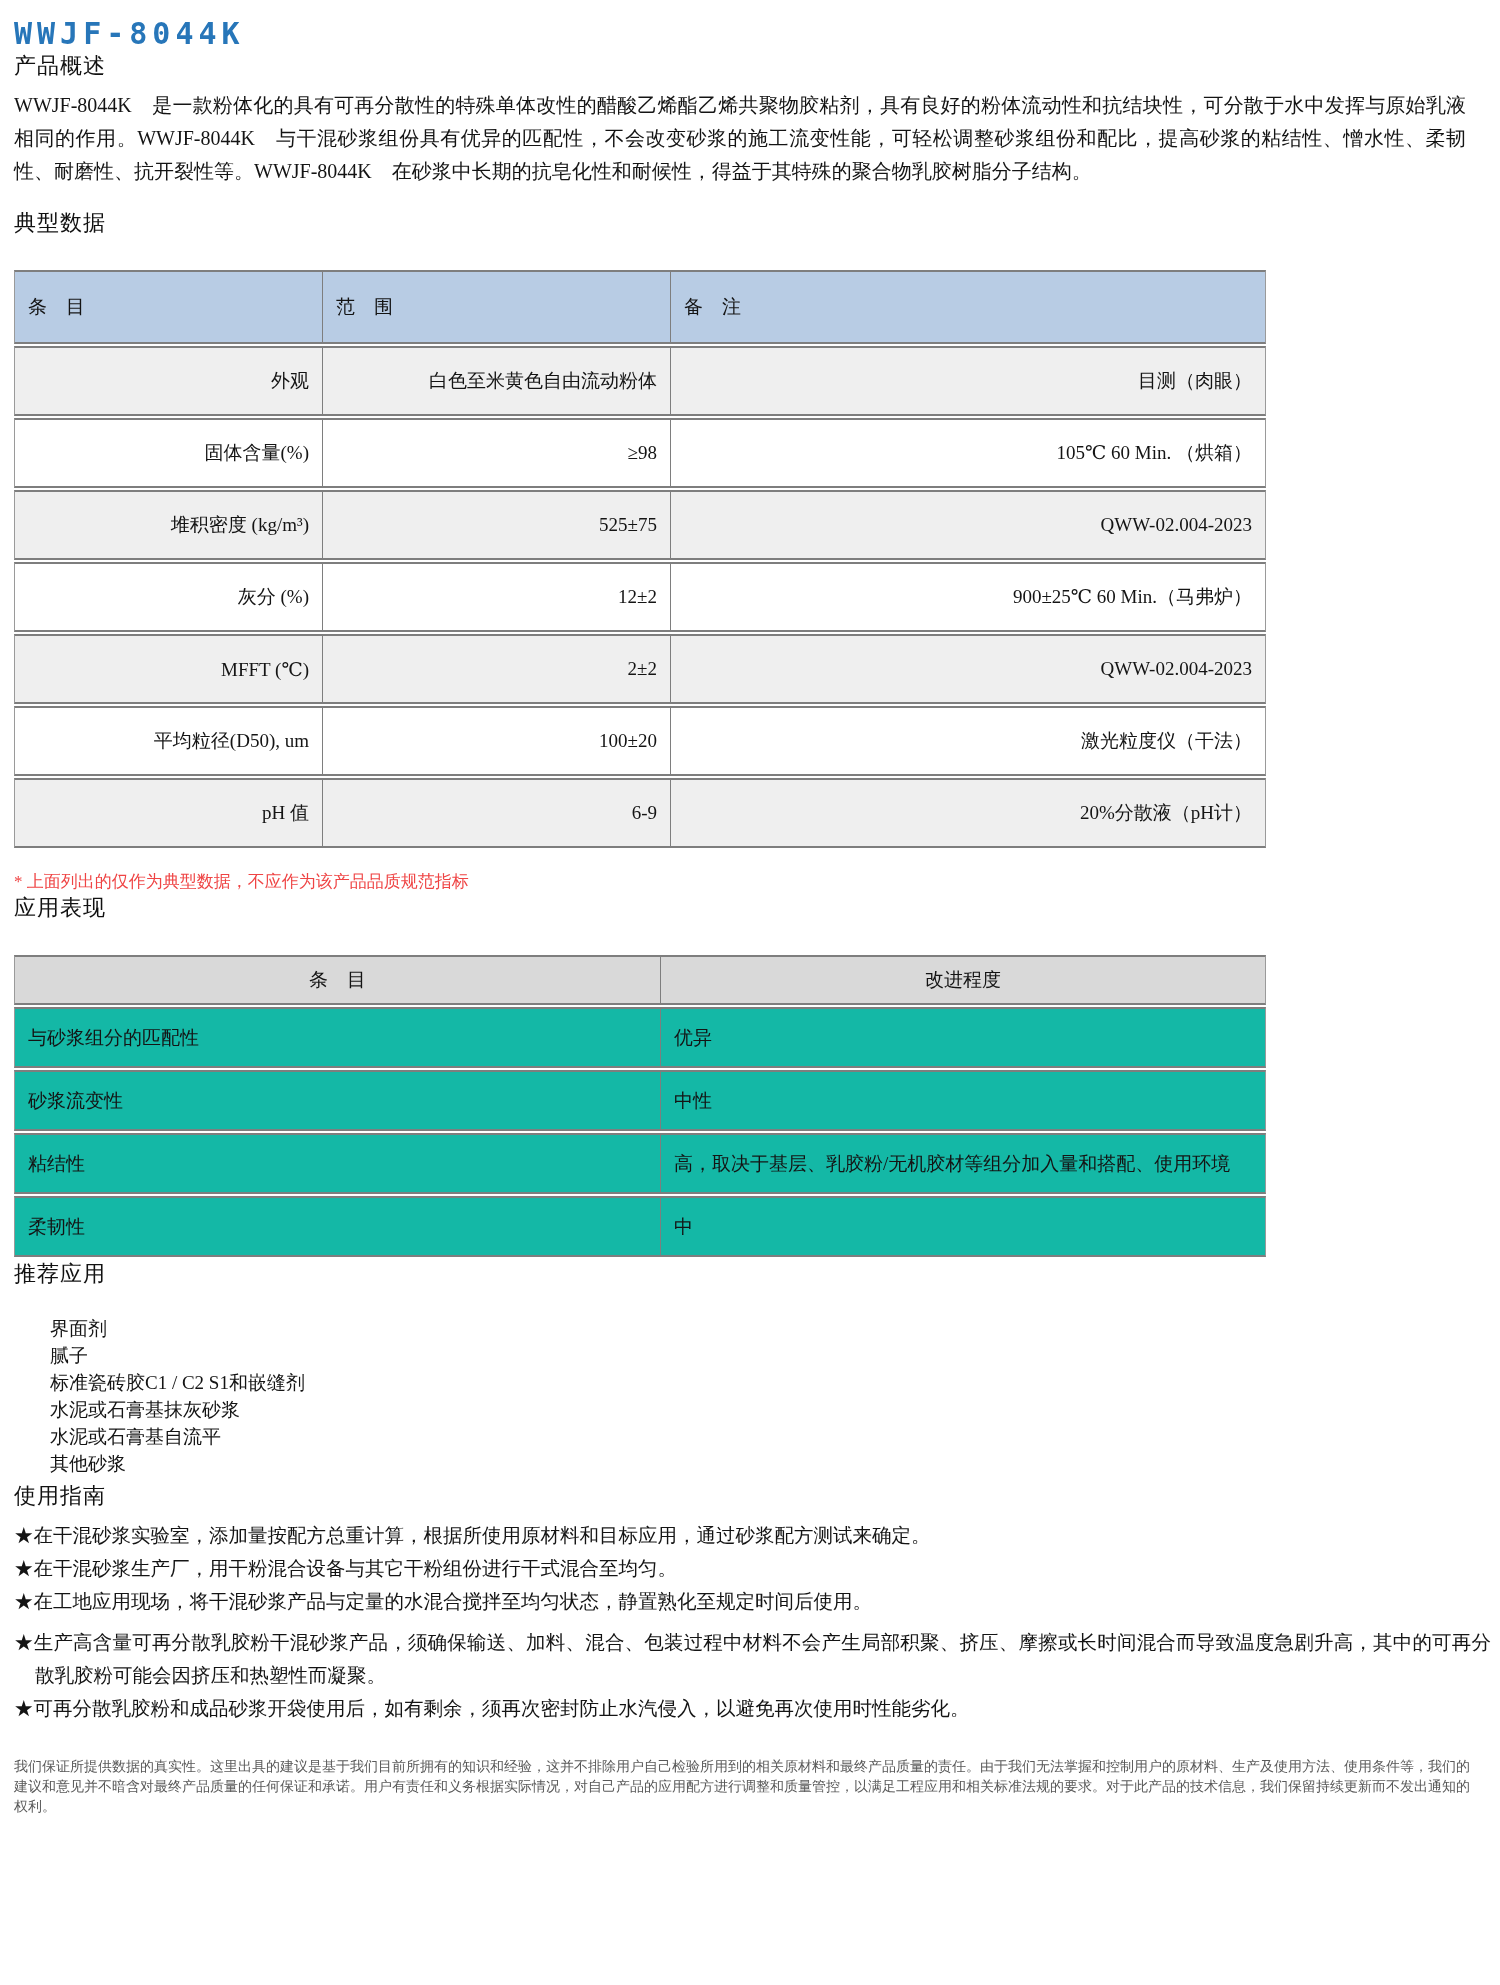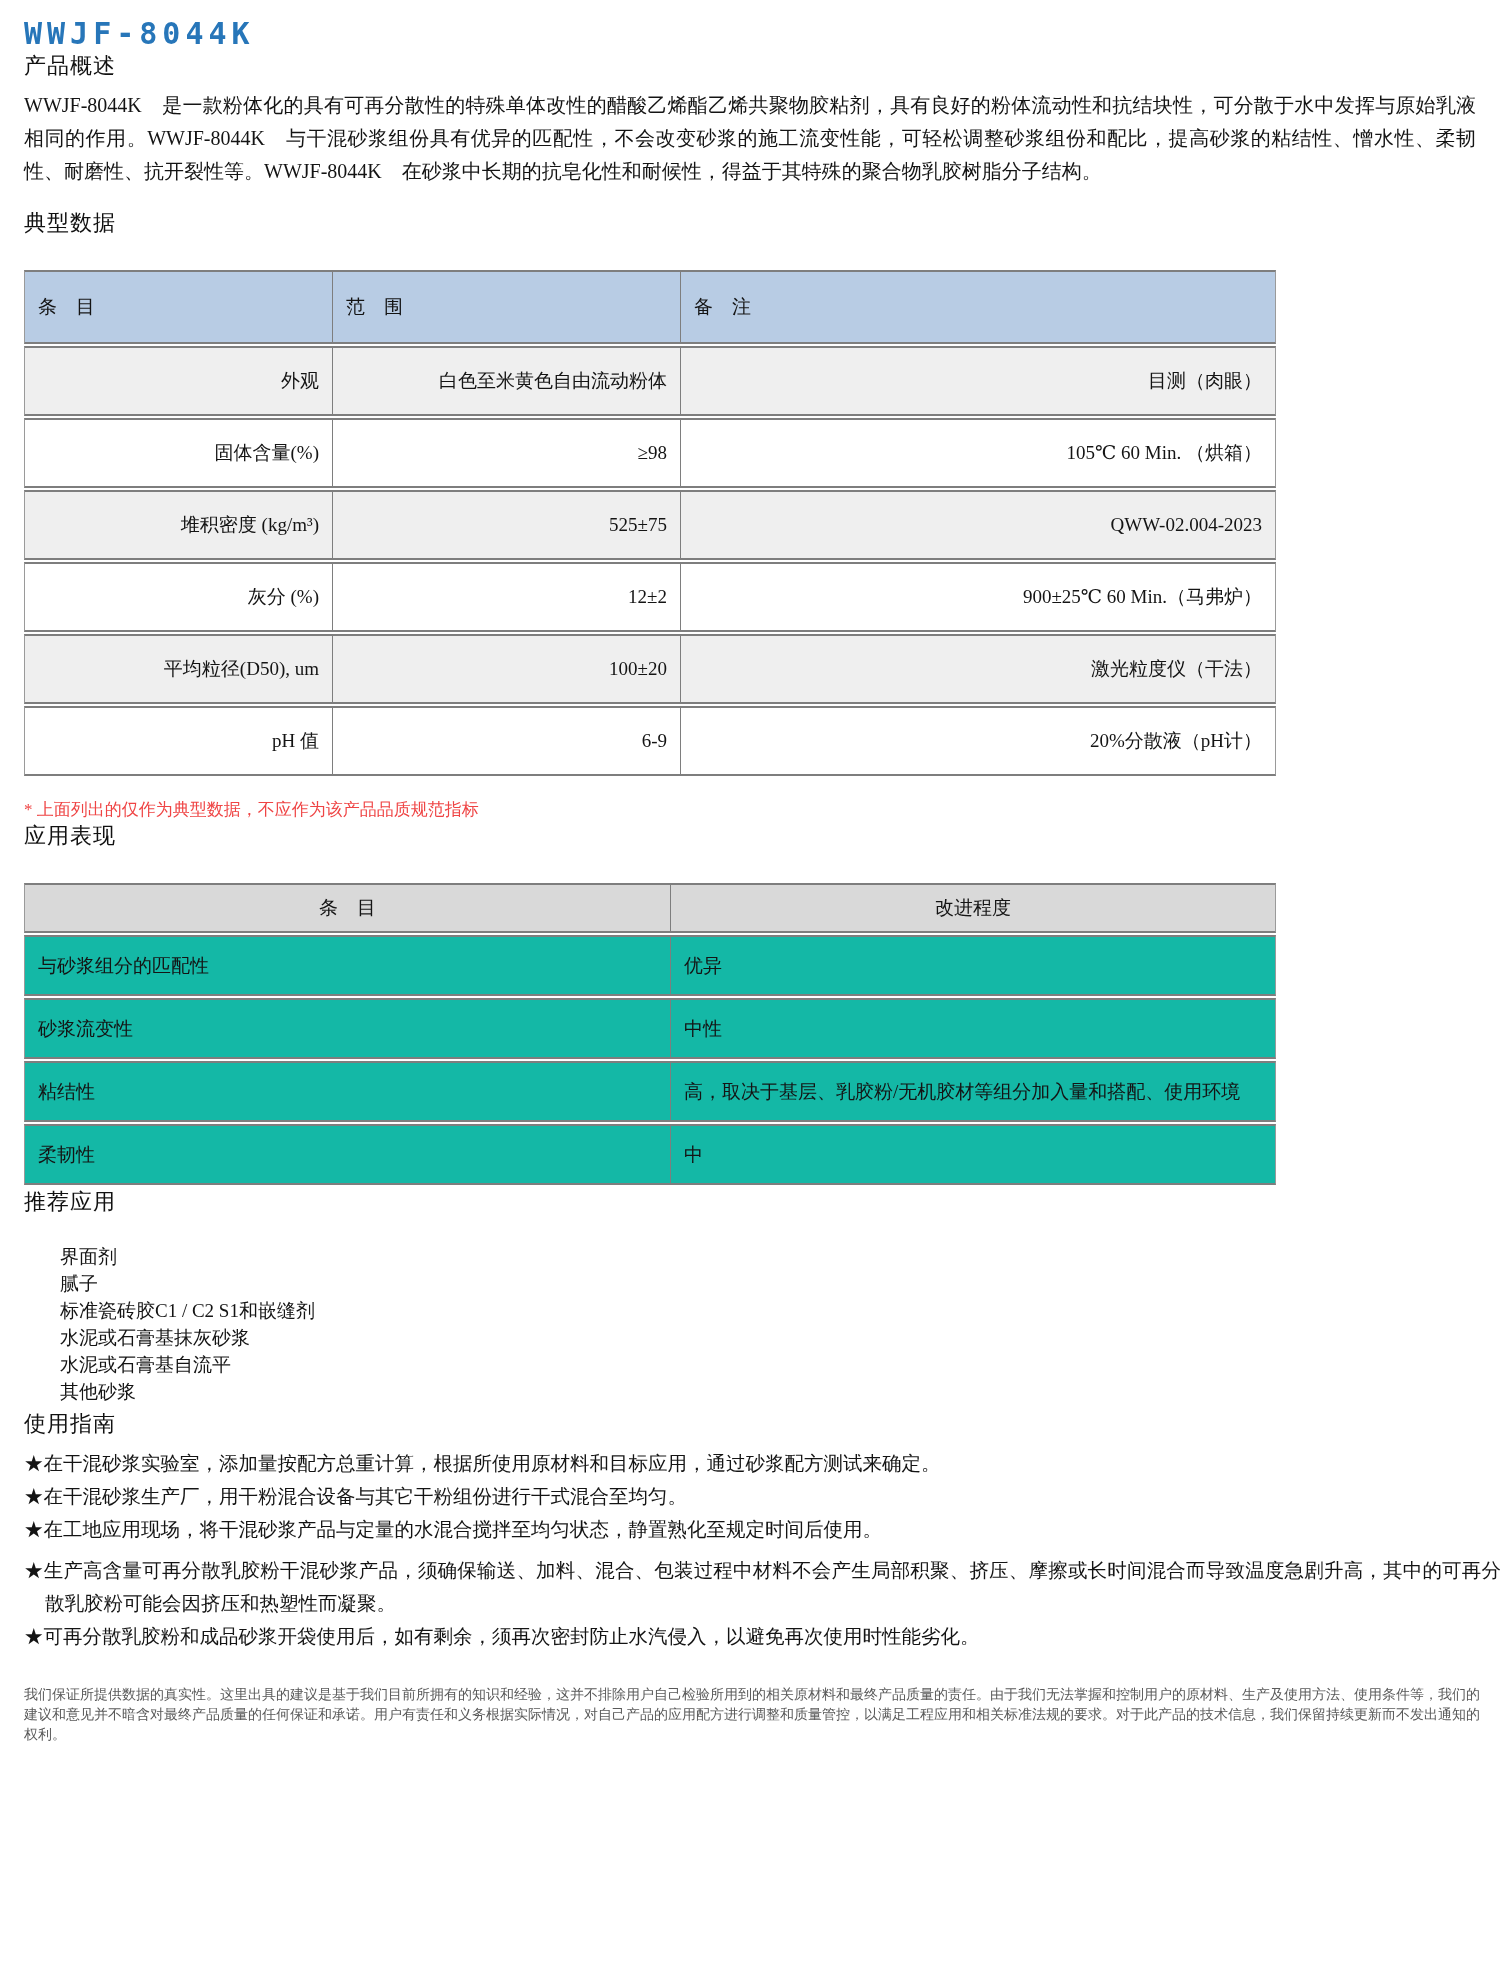--- a/index.html
+++ b/index.html
@@ -2,21 +2,21 @@
 <html><head>
 <meta charset="utf-8">
 <style>
   html,body { margin:0; padding:0; background:#ffffff; }
   body {
     width:1500px; min-height:1985px;
     font-family:"Liberation Serif","DejaVu Serif",serif;
     color:#141414;
     -webkit-font-smoothing:antialiased;
   }
-  .page { padding:10px 18px 14px 24px; }
+  .page { padding:10px 18px 14px 14px; }
 
   .doc-title {
     font-family:"DejaVu Sans Mono","Liberation Mono",monospace;
     color:#2776b9;
     font-size:30px;
     font-weight:bold;
     letter-spacing:5px;
     margin:6px 0 0 0;
   }
 
@@ -146,20 +146,25 @@
         <td>堆积密度 (kg/m³)</td>
         <td>525±75</td>
         <td>QWW-02.004-2023</td>
       </tr>
       <tr>
         <td>灰分 (%)</td>
         <td>12±2</td>
         <td>900±25℃ 60 Min.（马弗炉）</td>
       </tr>
       <tr>
+        <td>MFFT (℃)</td>
+        <td>2±2</td>
+        <td>QWW-02.004-2023</td>
+      </tr>
+      <tr>
         <td>平均粒径(D50), um</td>
         <td>100±20</td>
         <td>激光粒度仪（干法）</td>
       </tr>
       <tr>
         <td>pH 值</td>
         <td>6-9</td>
         <td>20%分散液（pH计）</td>
       </tr>
     </tbody>

